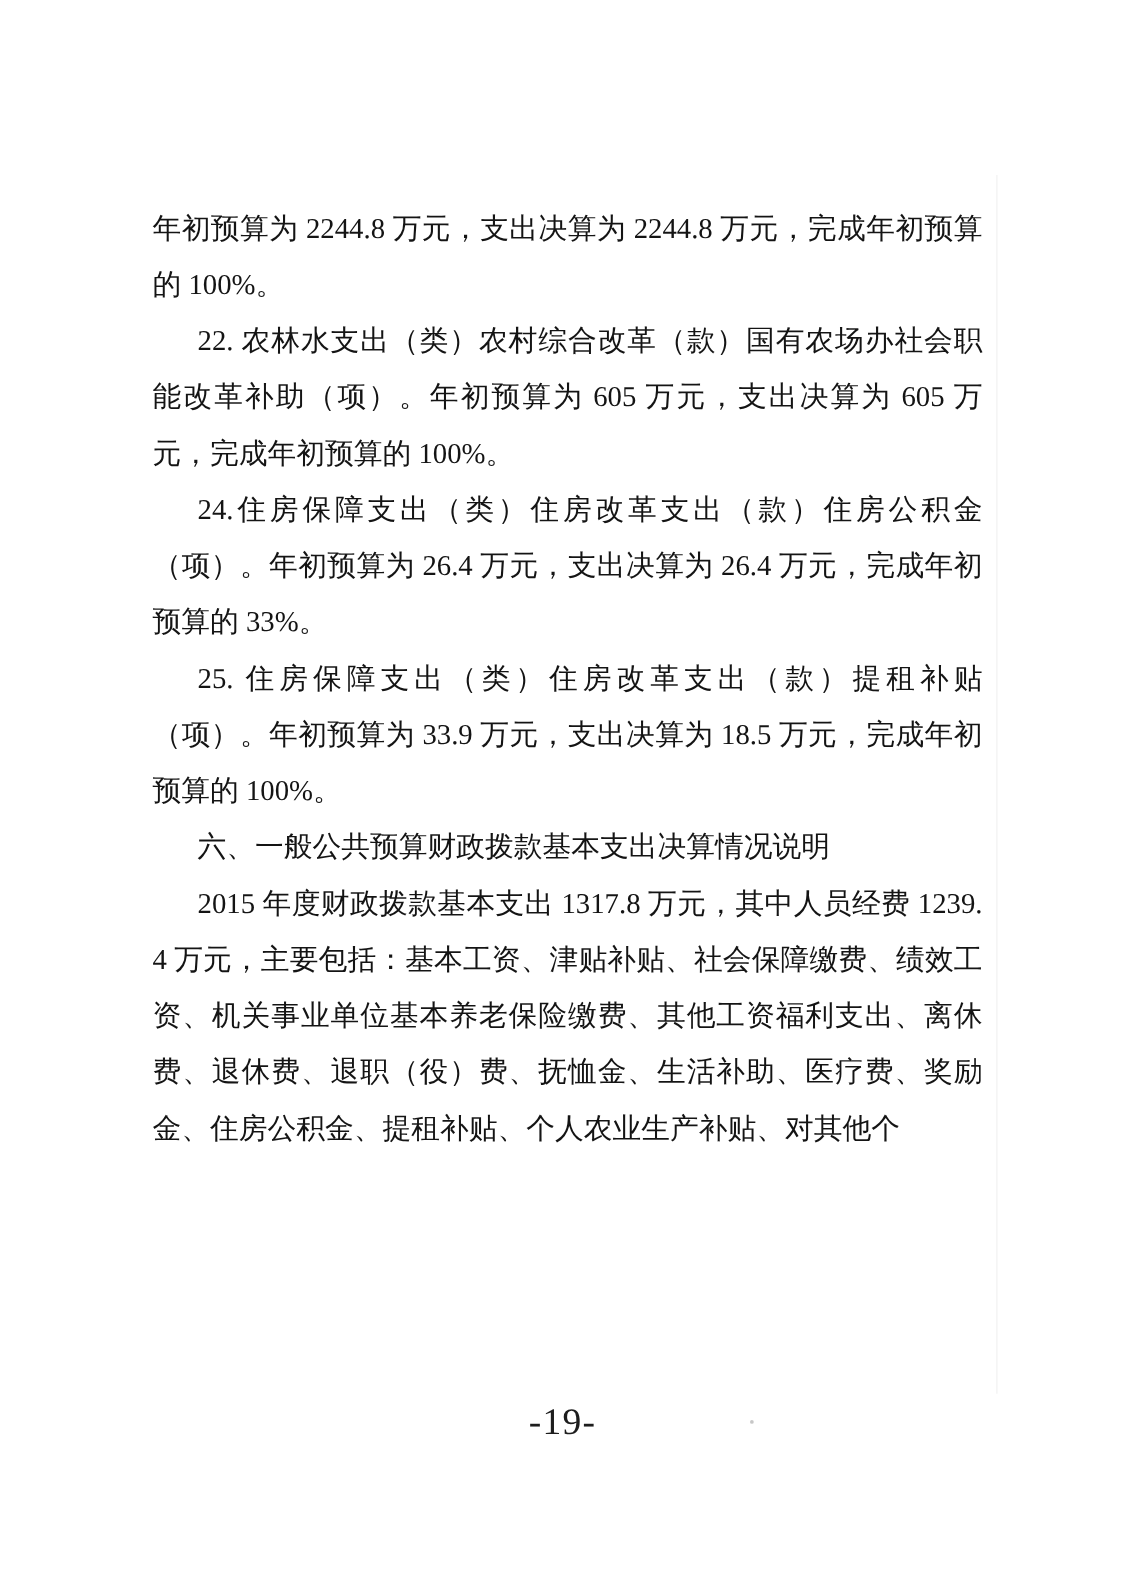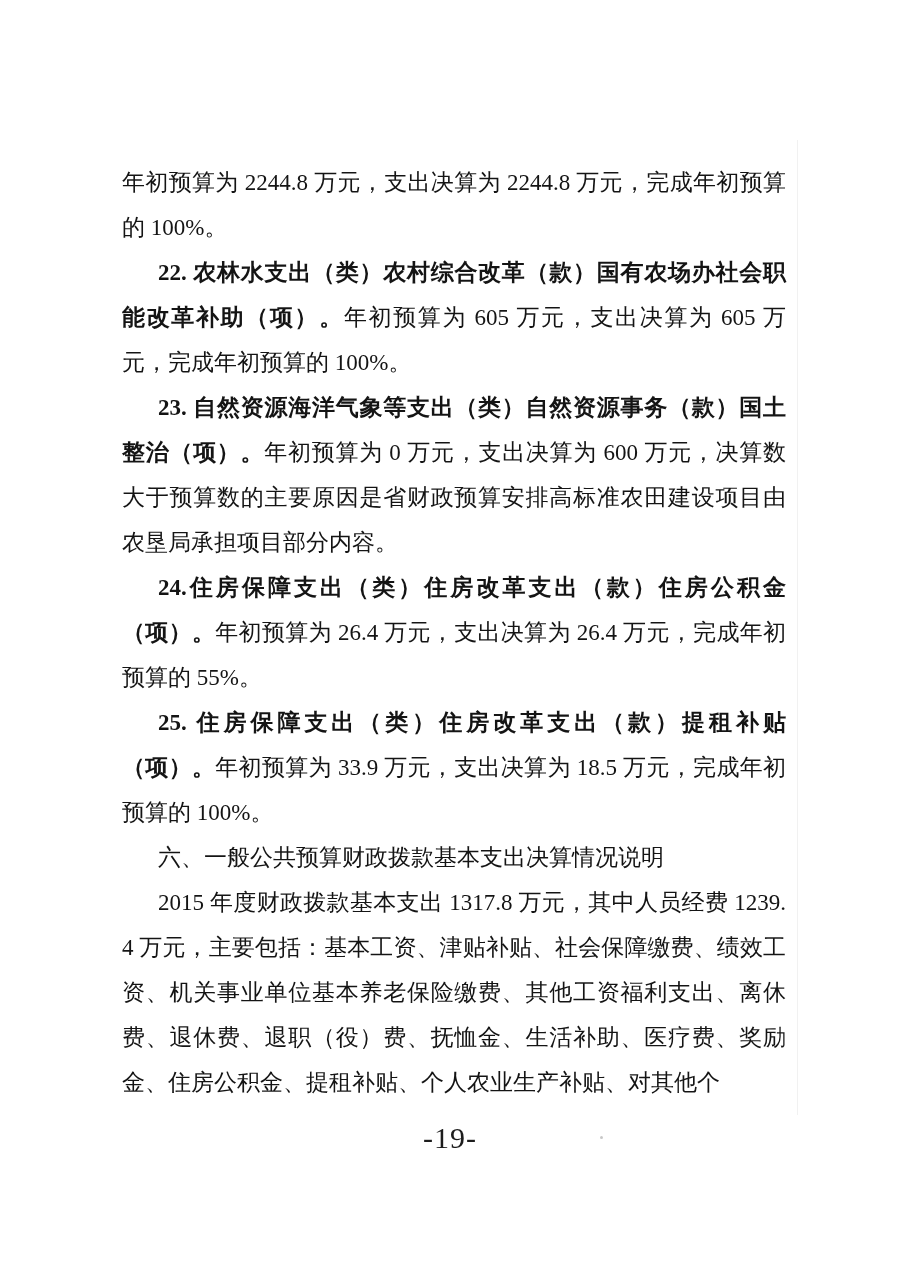--- a/index.html
+++ b/index.html
@@ -26,21 +26,21 @@
     font-size: 23px;
     line-height: 45px;
     color: #141414;
     text-align: justify;
     word-break: break-all;
   }
   p.indent {
     text-indent: 36px;
   }
   .lead {
-    font-weight: 700;
+    font-weight: 400;
   }
   .pageno {
     position: absolute;
     top: 1122px;
     left: 0;
     width: 900px;
     text-align: center;
     font-size: 30px;
     line-height: 32px;
     color: #1d1d1d;
@@ -68,23 +68,22 @@
 <body>
 
 <div class="page">
 
   <div class="content">
 
     <p class="para"><span>年初预算为 2244.8 万元，支出决算为 2244.8 万元，完成年初预算的 100%。</span></p>
 
     <p class="para indent"><span class="lead">22. 农林水支出（类）农村综合改革（款）国有农场办社会职能改革补助（项）。</span><span>年初预算为 605 万元，支出决算为 605 万元，完成年初预算的 100%。</span></p>
 
-    <p class="para indent"><span class="lead">23. 自然资源海洋气象等支出（类）自然资源事务（款）国土整治（项）。</span><span>年初预算为 0 万元，支出决算为 600 万元，决算数大于预算数的主要原因是省财政预算安排高标准农田建设项目由农垦局承担项目部分内容。</span></p>
 
-    <p class="para indent"><span class="lead">24.住房保障支出（类）住房改革支出（款）住房公积金（项）。</span><span>年初预算为 26.4 万元，支出决算为 26.4 万元，完成年初预算的 55%。</span></p>
+    <p class="para indent"><span class="lead">24.住房保障支出（类）住房改革支出（款）住房公积金（项）。</span><span>年初预算为 26.4 万元，支出决算为 26.4 万元，完成年初预算的 33%。</span></p>
 
     <p class="para indent"><span class="lead">25. 住房保障支出（类）住房改革支出（款）提租补贴（项）。</span><span>年初预算为 33.9 万元，支出决算为 18.5 万元，完成年初预算的 100%。</span></p>
 
     <p class="para indent"><span>六、一般公共预算财政拨款基本支出决算情况说明</span></p>
 
     <p class="para indent"><span>2015 年度财政拨款基本支出 1317.8 万元，其中人员经费 1239.4 万元，主要包括：基本工资、津贴补贴、社会保障缴费、绩效工资、机关事业单位基本养老保险缴费、其他工资福利支出、离休费、退休费、退职（役）费、抚恤金、生活补助、医疗费、奖励金、住房公积金、提租补贴、个人农业生产补贴、对其他个</span></p>
 
   </div>
 
   <div class="pageno">-19-</div>

